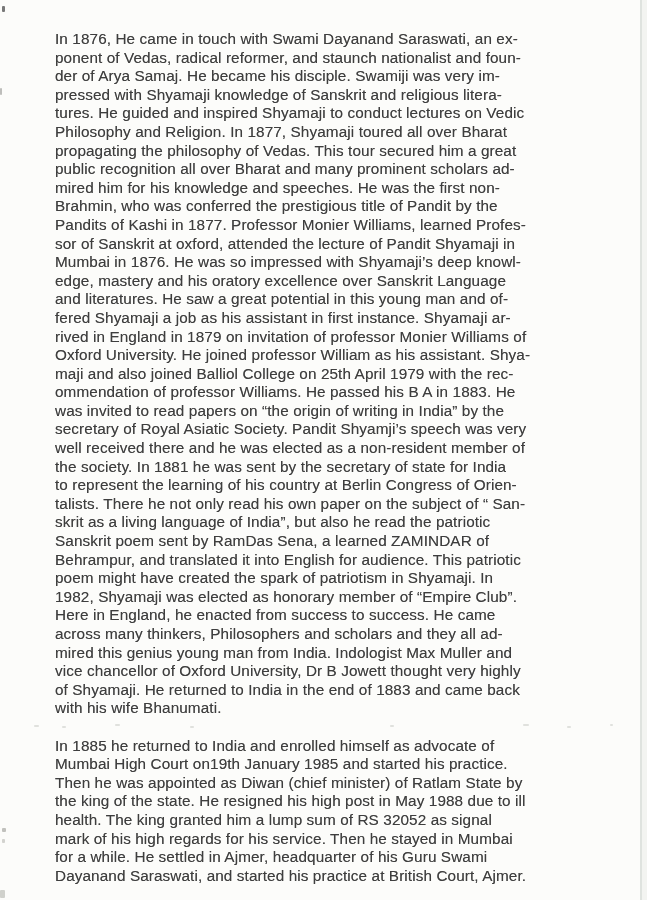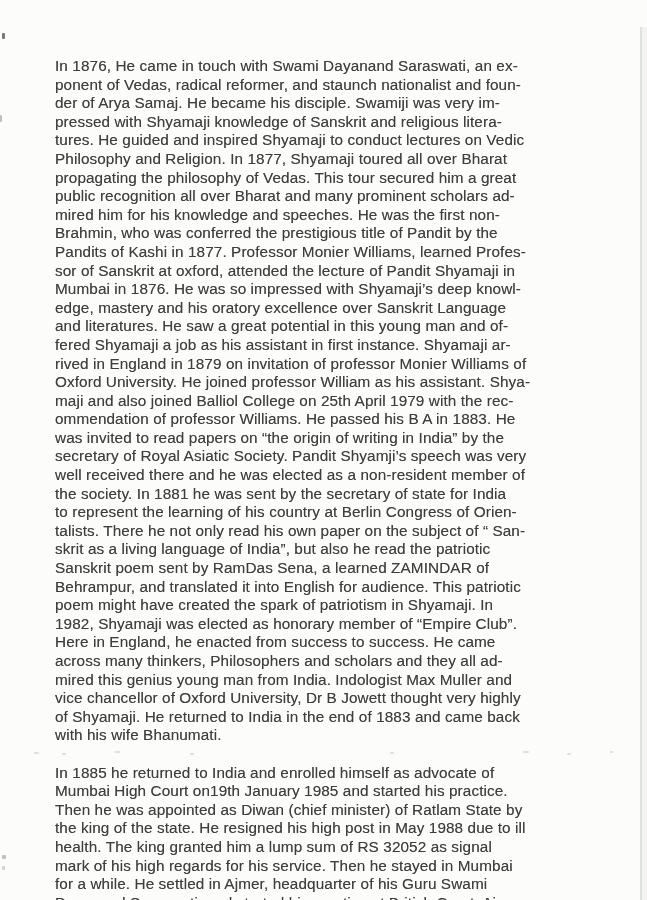--- a/index.html
+++ b/index.html
@@ -11,21 +11,20 @@
     height: 900px;
     position: relative;
     overflow: hidden;
     background: #fcfcfa;
     font-family: "Liberation Sans", sans-serif;
   }
   .page {
     position: absolute;
     inset: 0;
     background: #fcfcfa;
-    margin-top: 27px;
   }
   .text-block {
     position: absolute;
     left: 55px;
     top: 30px;
     width: 565px;
     color: #3e3e3e;
     font-size: 15.3px;
     line-height: 18.6px;
     letter-spacing: 0.1px;

